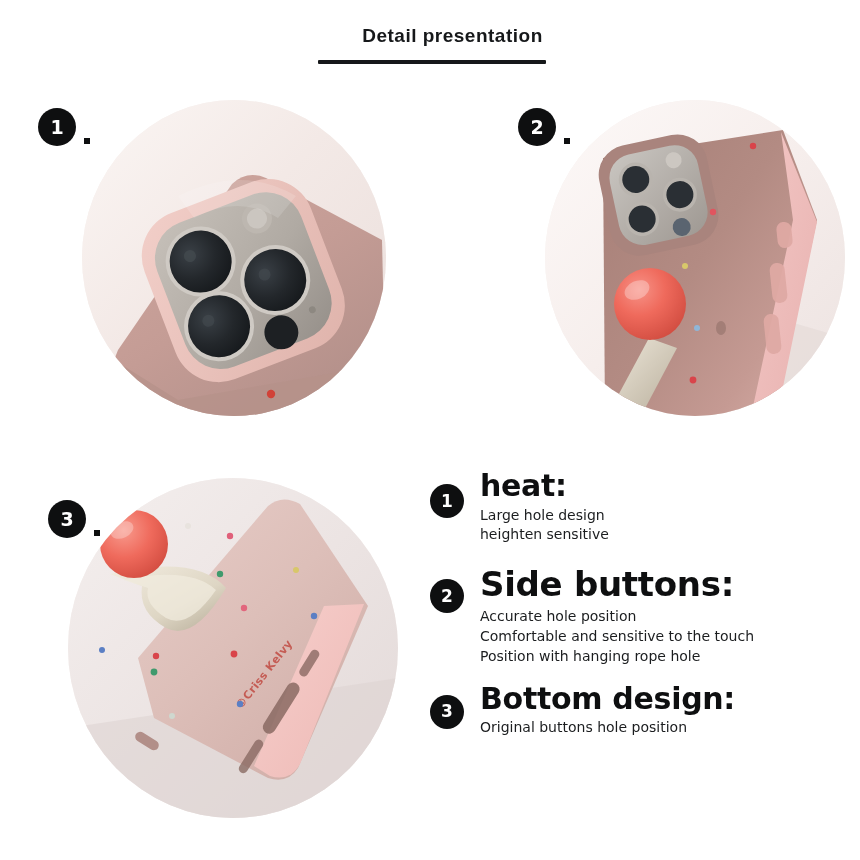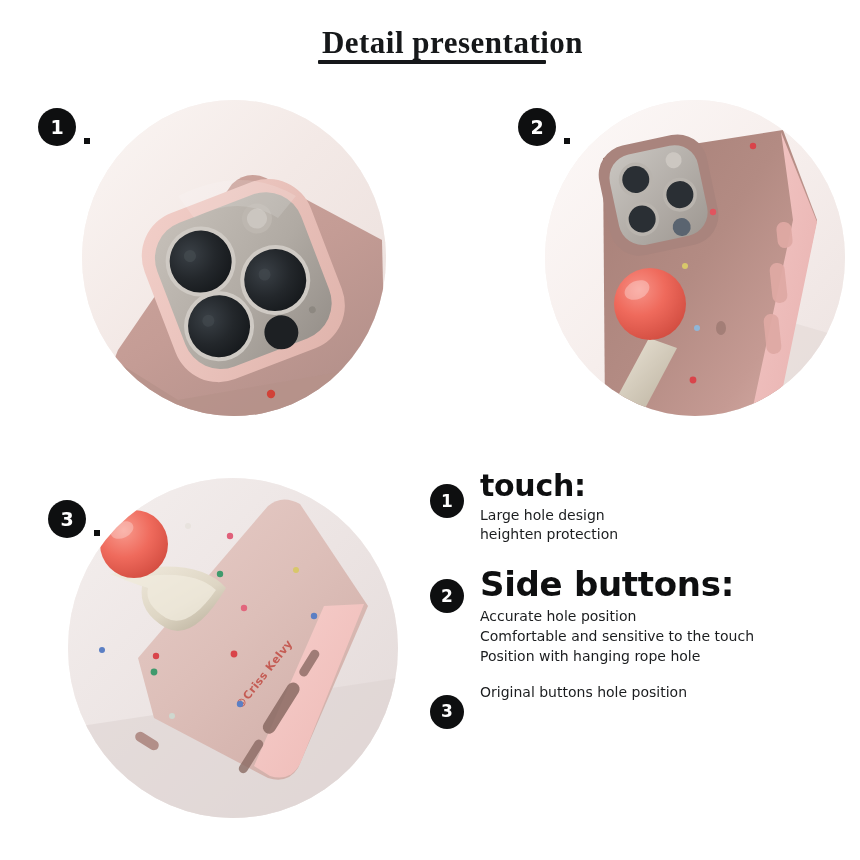--- a/index.html
+++ b/index.html
@@ -16,22 +16,22 @@
   }
 
   
   .title-wrap {
     position: absolute;
     top: 26px; left: 0; width: 860px;
     text-align: center;
   }
   .title-text {
     display: inline-block;
-    font-family: Liberation Serif, serif;
-    font-size: 31px;
+    font-family: Liberation Sans, sans-serif;
+    font-size: 19px;
     font-weight: 600;
     letter-spacing: 0.5px;
     color: #16181a;
     line-height: 1.1;
     margin-left: 45px;
   }
   .title-rule {
     position: absolute;
     top: 60px; left: 318px;
     width: 228px; height: 4px;
@@ -363,36 +363,37 @@
   </svg>
 </div>
 <div class="badge" id="badge-photo-3">3</div>
 <div class="badge-dot" id="dot-photo-3"></div>
 
 <div class="features">
 
   <div class="feature" id="feature-1">
     <div class="feature-badge">1</div>
     <div class="feature-body">
-      <h3 class="feature-title">touch:</h3>
+      <h3 class="feature-title">heat:</h3>
       <div class="feature-line">Large hole design</div>
-      <div class="feature-line">heighten protection</div>
+      <div class="feature-line">heighten sensitive</div>
     </div>
   </div>
 
   <div class="feature" id="feature-2">
     <div class="feature-badge">2</div>
     <div class="feature-body">
       <h3 class="feature-title">Side buttons:</h3>
       <div class="feature-line">Accurate hole position</div>
       <div class="feature-line">Comfortable and sensitive to the touch</div>
       <div class="feature-line">Position with hanging rope hole</div>
     </div>
   </div>
 
   <div class="feature" id="feature-3">
     <div class="feature-badge">3</div>
     <div class="feature-body">
+      <h3 class="feature-title">Bottom design:</h3>
       <div class="feature-line">Original buttons hole position</div>
     </div>
   </div>
 
 </div>
 
 </body></html>

